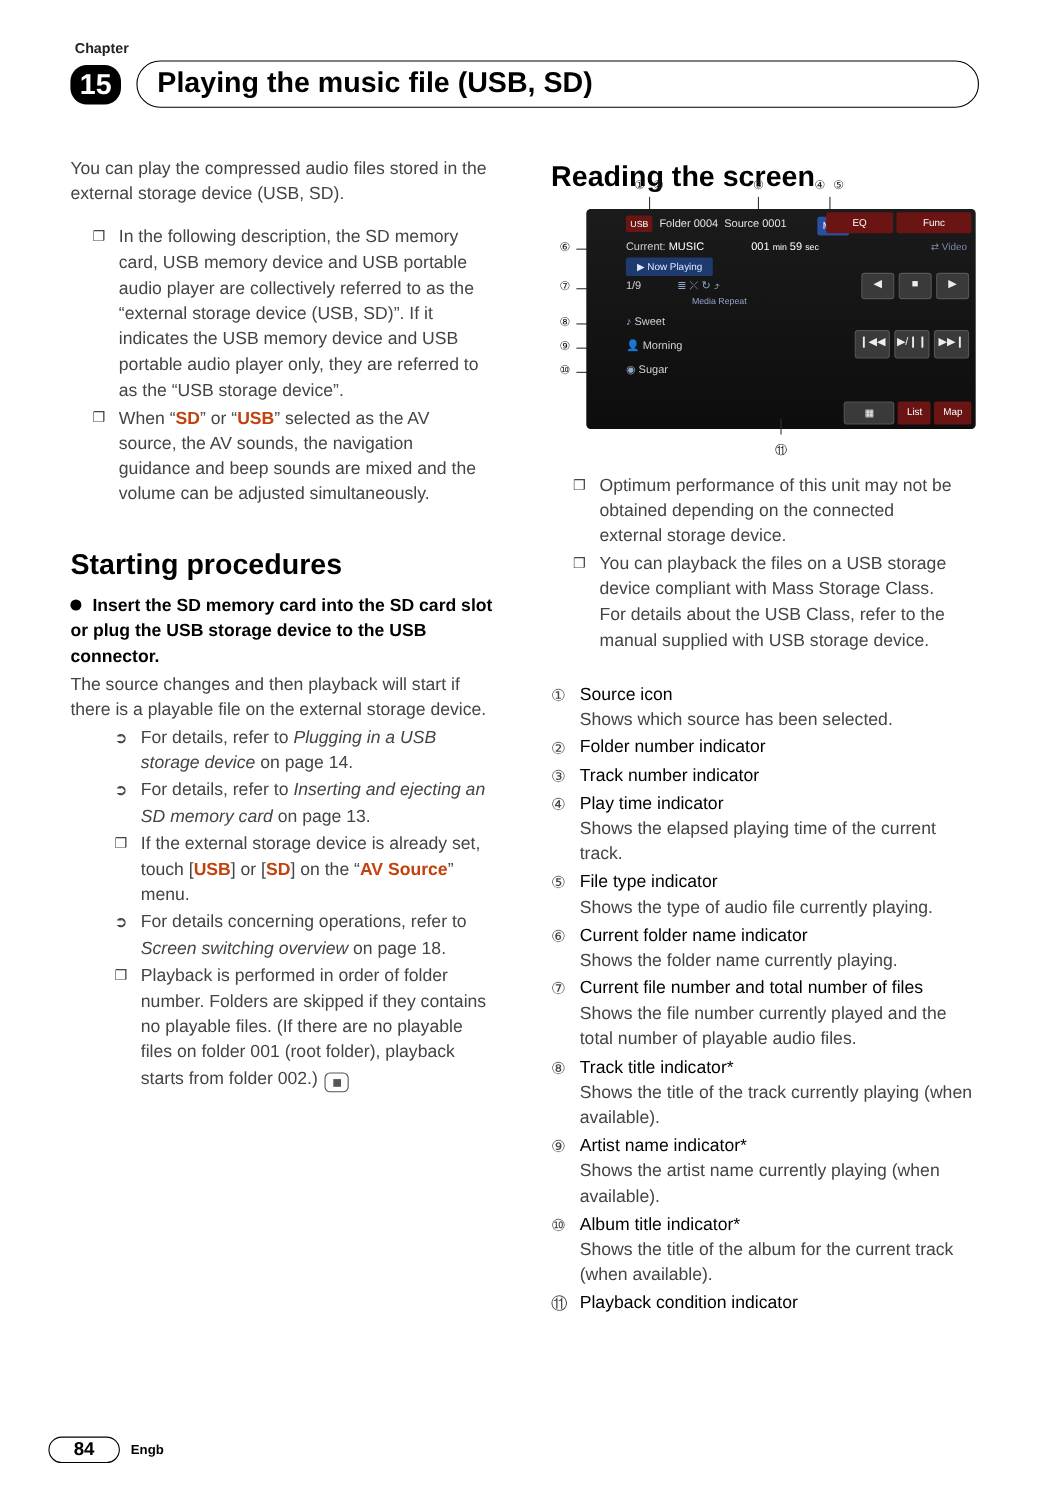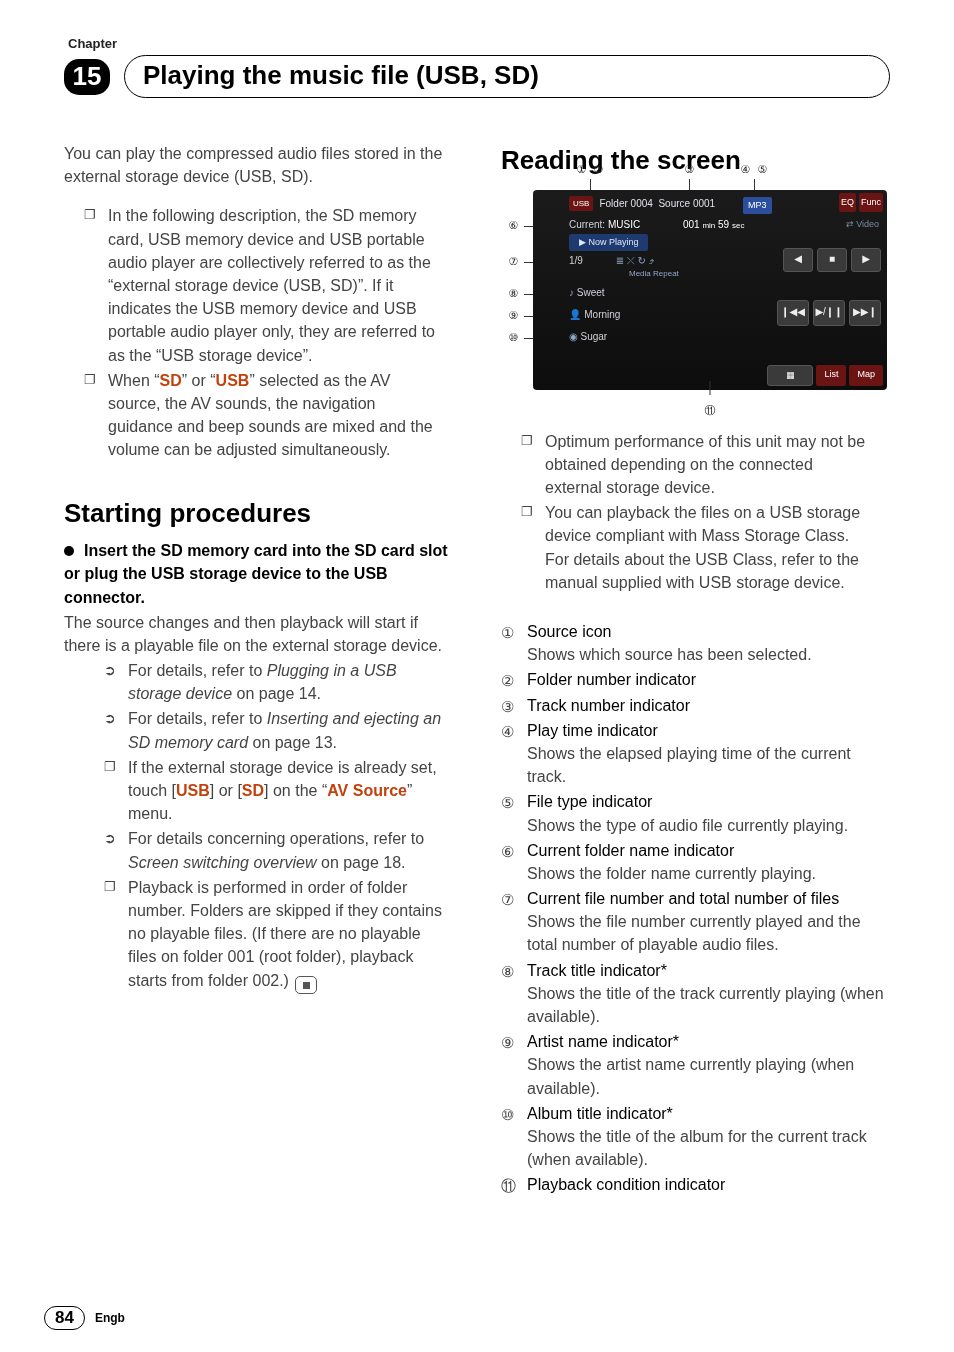--- a/index.html
+++ b/index.html
@@ -205,21 +205,21 @@
     position: absolute;
     top: 3px;
     right: 4px;
     display: flex;
     gap: 3px;
   }
   .tab-r span {
     background: #6b1414;
     color: #fff;
     font-size: 9px;
-    padding: 3px 2px;
+    padding: 3px 24px;
     border-radius: 2px;
   }
   .line {
     position: absolute;
     left: 36px;
     color: #d0d0d8;
     font-size: 10px;
   }
   .nowplaying {
     position: absolute;
@@ -346,21 +346,21 @@
     bottom: 22px;
     display: flex;
     align-items: center;
     gap: 10px;
   }
   .page-num .oval {
     border: 1.6px solid #000;
     border-radius: 14px;
     font-weight: 800;
     font-size: 17px;
-    padding: 1px 10px;
+    padding: 1px 22px;
     color: #000;
   }
   .page-num .lang {
     font-size: 12px;
     font-weight: 700;
     color: #000;
   }
   em { font-style: italic; }
   b, strong { color: #c2410c; font-weight: 700; }
 </style>

